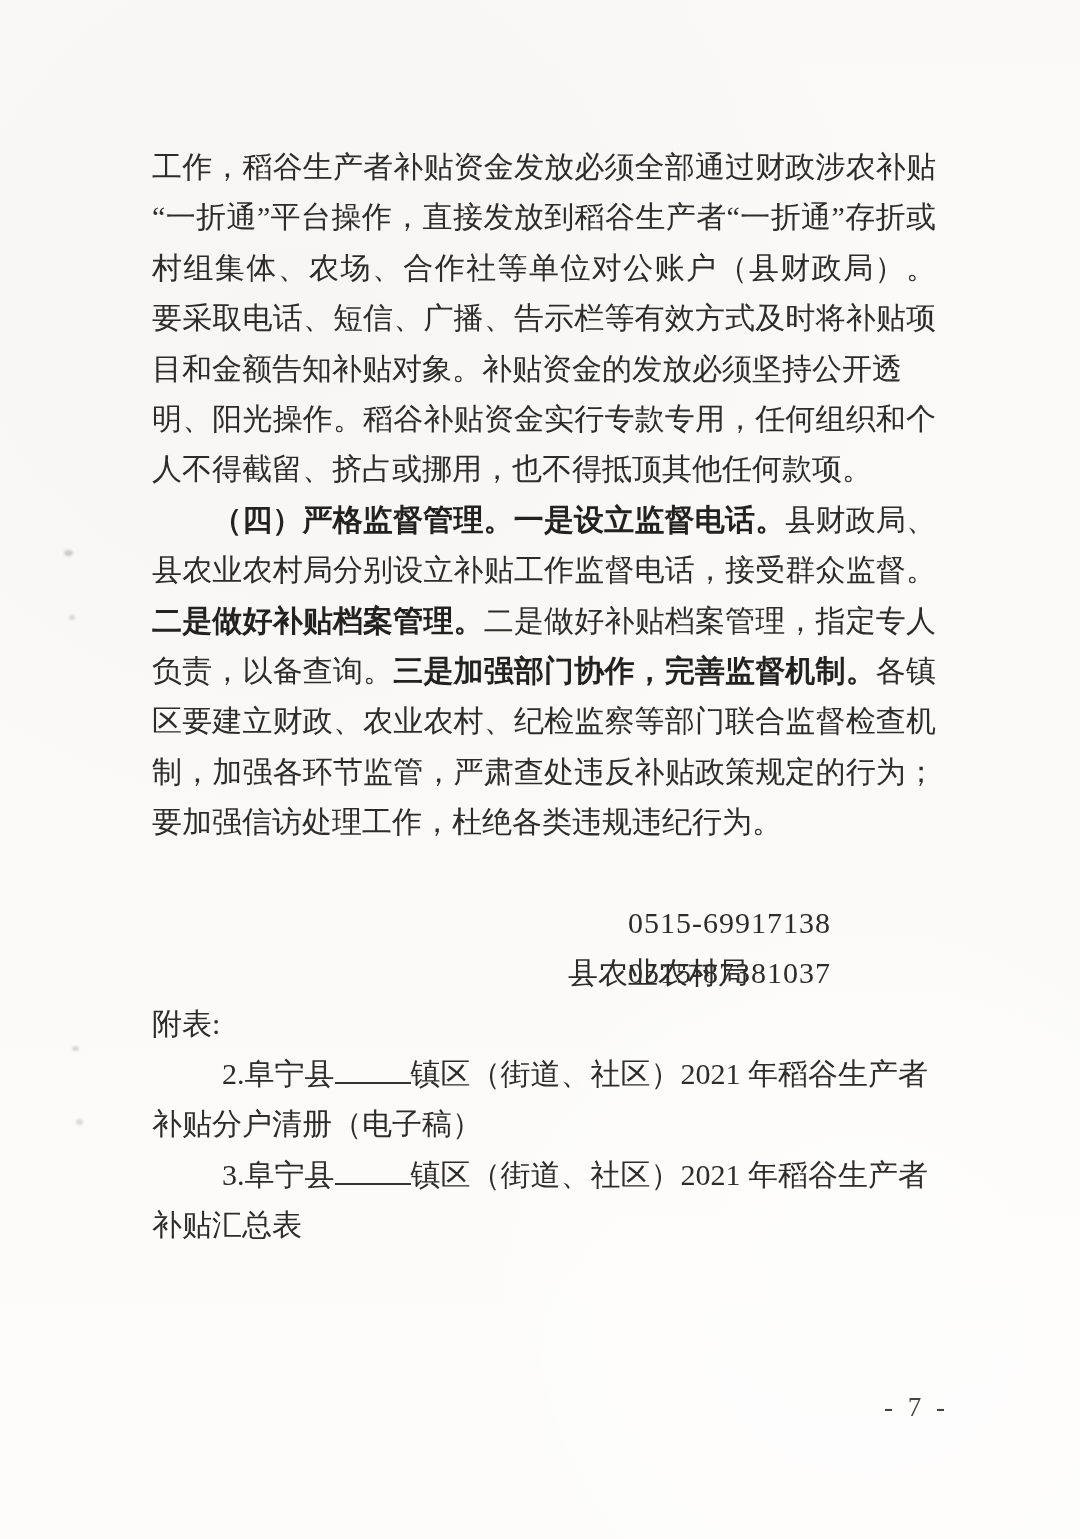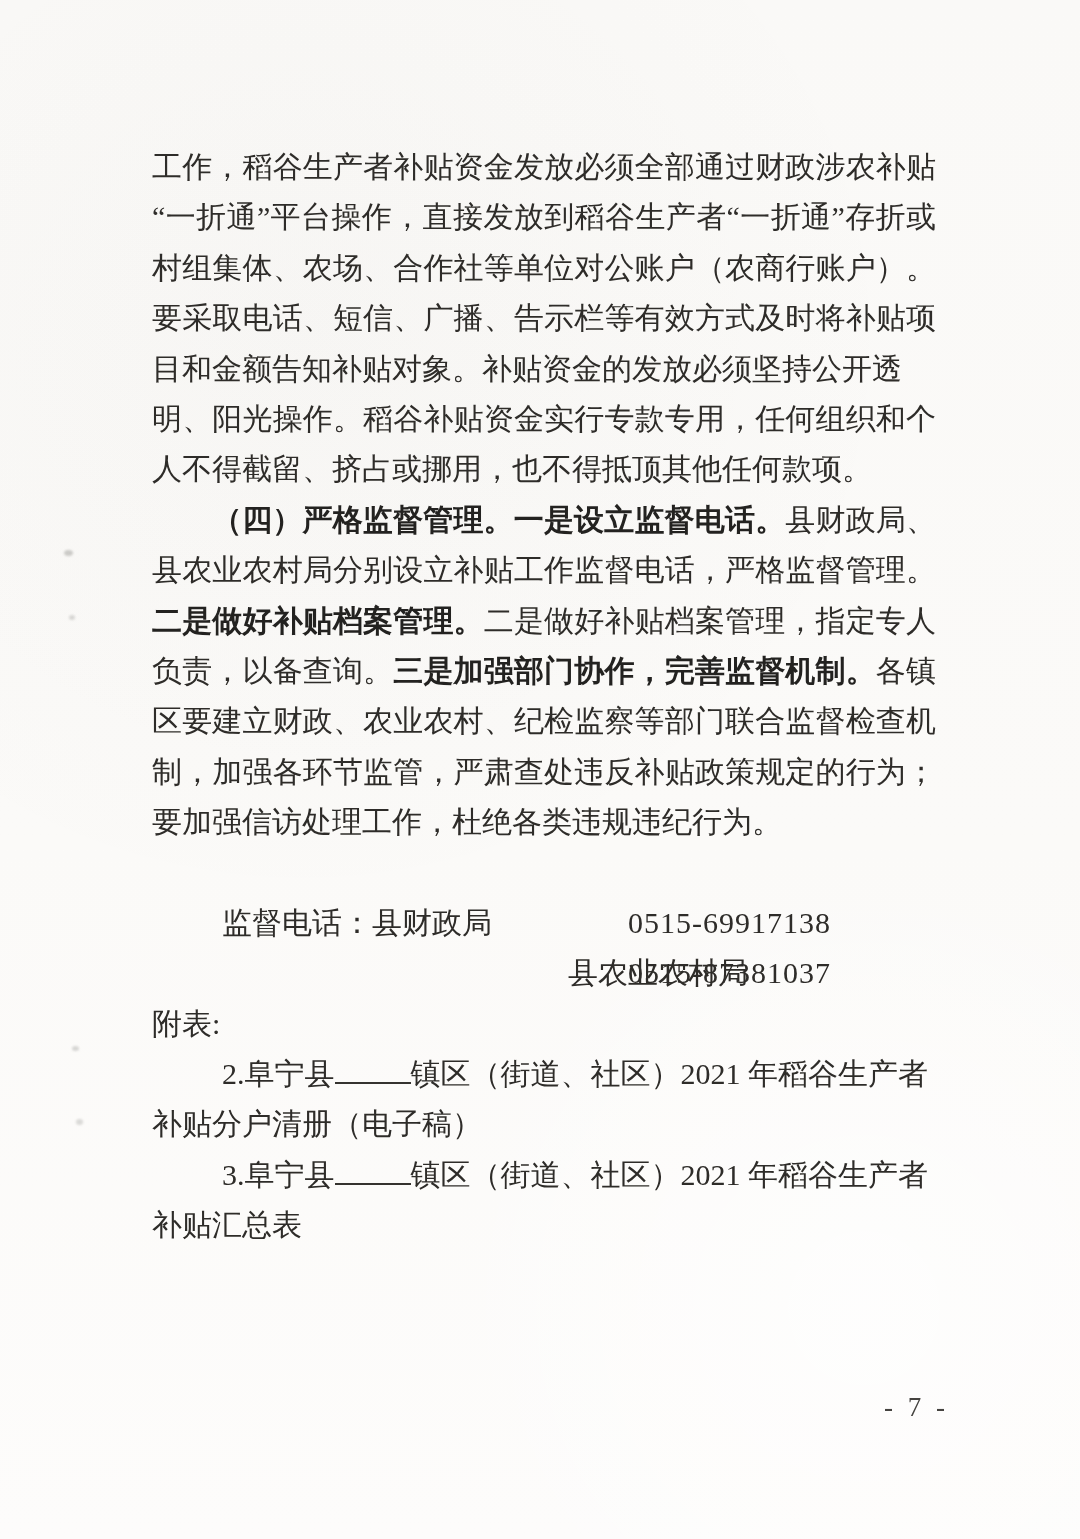--- a/index.html
+++ b/index.html
@@ -48,34 +48,34 @@
   .smudge.s3{left:72px;top:1046px;width:7px;height:5px;background:rgba(120,118,114,0.28);}
   .smudge.s4{left:76px;top:1119px;width:7px;height:6px;background:rgba(120,118,114,0.25);}
 </style>
 </head>
 <body>
 
 <div class="page">
   <div class="lines">
       <div class="line full"><span>工作，稻谷生产者补贴资金发放必须全部通过财政涉农补贴</span></div>
       <div class="line full"><span>“一折通”平台操作，直接发放到稻谷生产者“一折通”存折或</span></div>
-      <div class="line full"><span>村组集体、农场、合作社等单位对公账户（农商行账户）。</span></div>
+      <div class="line full"><span>村组集体、农场、合作社等单位对公账户（县财政局）。</span></div>
       <div class="line full"><span>要采取电话、短信、广播、告示栏等有效方式及时将补贴项</span></div>
       <div class="line"><span>目和金额告知补贴对象。补贴资金的发放必须坚持公开透</span></div>
       <div class="line full"><span>明、阳光操作。稻谷补贴资金实行专款专用，任何组织和个</span></div>
       <div class="line"><span>人不得截留、挤占或挪用，也不得抵顶其他任何款项。</span></div>
       <div class="line full ind-para"><span class="bold">（四）严格监督管理。一是设立监督电话。</span><span>县财政局、</span></div>
-      <div class="line full"><span>县农业农村局分别设立补贴工作监督电话，严格监督管理。</span></div>
+      <div class="line full"><span>县农业农村局分别设立补贴工作监督电话，接受群众监督。</span></div>
       <div class="line full"><span class="bold">二是做好补贴档案管理。</span><span>二是做好补贴档案管理，指定专人</span></div>
       <div class="line full"><span>负责，以备查询。</span><span class="bold">三是加强部门协作，完善监督机制。</span><span>各镇</span></div>
       <div class="line full"><span>区要建立财政、农业农村、纪检监察等部门联合监督检查机</span></div>
       <div class="line full"><span>制，加强各环节监管，严肃查处违反补贴政策规定的行为；</span></div>
       <div class="line"><span>要加强信访处理工作，杜绝各类违规违纪行为。</span></div>
       <div class="line blank"></div>
-      <div class="line ind-item"><span>监督电话：县财政局</span><span class="phone-number">0515-69917138</span></div>
+      <div class="line ind-item"><span class="phone-number">0515-69917138</span></div>
       <div class="line ind-org"><span>县农业农村局</span><span class="phone-number">0515-87381037</span></div>
       <div class="line"><span>附表:</span></div>
       <div class="line ind-item"><span>2.阜宁县</span><span class="fill-blank"></span><span>镇区（街道、社区）2021 年稻谷生产者</span></div>
       <div class="line"><span>补贴分户清册（电子稿）</span></div>
       <div class="line ind-item"><span>3.阜宁县</span><span class="fill-blank"></span><span>镇区（街道、社区）2021 年稻谷生产者</span></div>
       <div class="line"><span>补贴汇总表</span></div>
     </div>
 
   <span class="page-num">- 7 -</span>
 

